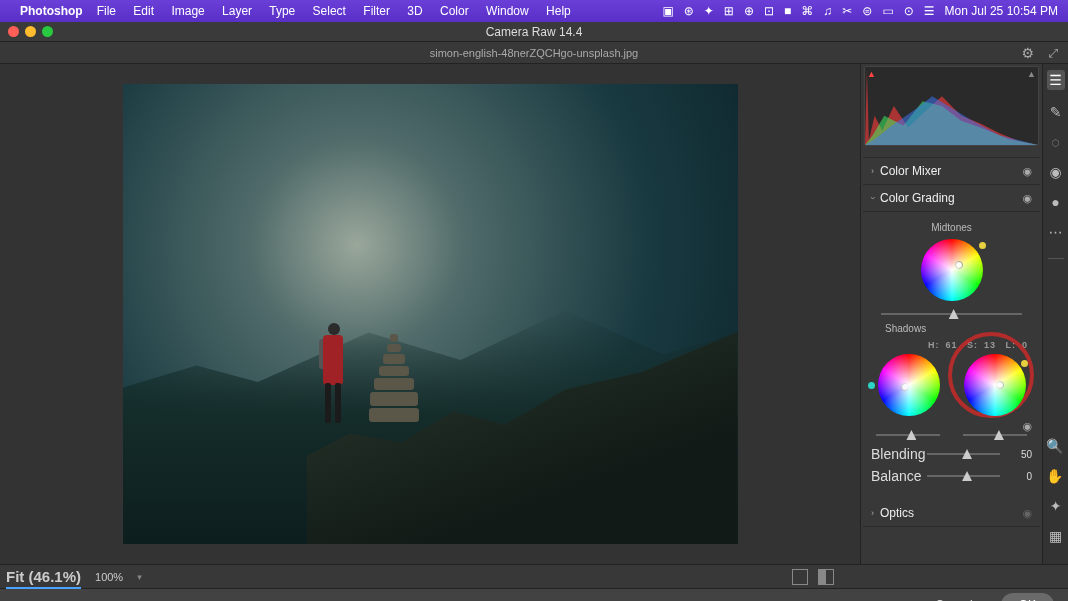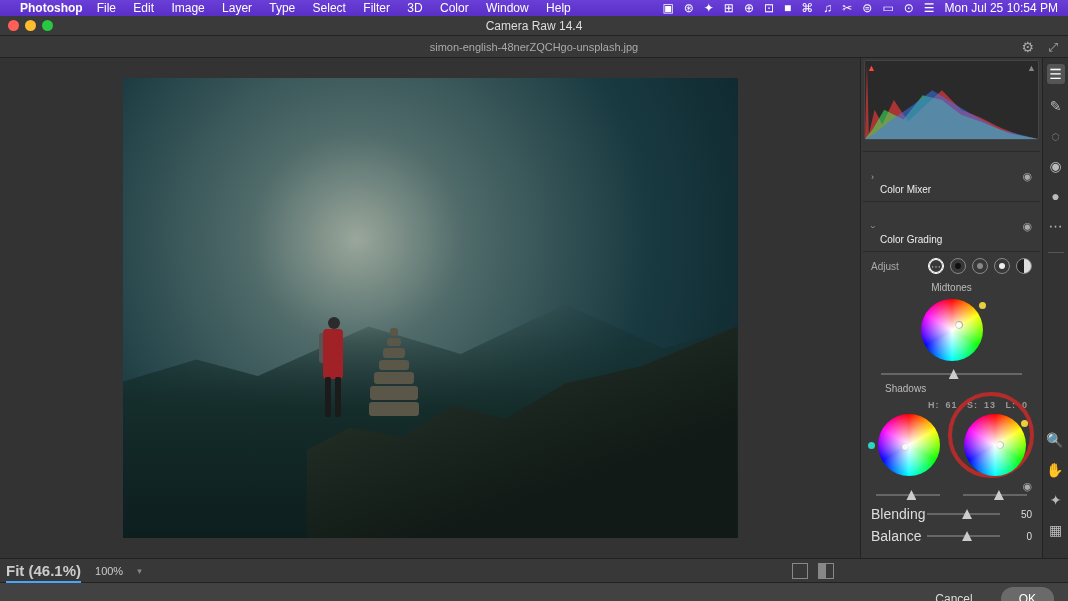--- a/index.html
+++ b/index.html
@@ -1,19 +1,19 @@
 <!DOCTYPE html>
 <html><head>
 <meta charset="utf-8">
 <style>
 * { margin: 0; padding: 0; box-sizing: border-box; font-family: -apple-system, "Helvetica Neue", Arial, sans-serif; }
 body { width: 1068px; height: 601px; background: #000; overflow: hidden; color: #ccc; font-size: 11px; }
 
 
-.menubar { height: 16px; background: linear-gradient(#6a3fd8,#5a2fc8); display: flex; align-items: center; padding: 0 10px; color: #fff; font-size: 12px; }
+.menubar { height: 22px; background: linear-gradient(#6a3fd8,#5a2fc8); display: flex; align-items: center; padding: 0 10px; color: #fff; font-size: 12px; }
 .menubar .apple { margin-right: 10px; font-size: 14px; }
 .menubar .app-name { font-weight: 600; margin-right: 14px; }
 .menubar .menus span { margin-right: 14px; cursor: default; }
 .menubar .right-icons { margin-left: auto; display: flex; align-items: center; gap: 10px; }
 .menubar .right-icons span { font-size: 12px; }
 .menubar .clock { white-space: nowrap; font-size: 12px; }
 
 
 .titlebar { height: 20px; background: #3a3a3a; display: flex; align-items: center; padding: 0 8px; border-bottom: 1px solid #222; position: relative; }
 .traffic { display: flex; gap: 6px; }
@@ -50,21 +50,21 @@
 
 .sidebar { width: 182px; background: #383838; display: flex; flex-direction: column; border-left: 1px solid #222; }
 .histo { height: 80px; background: #2a2a2a; margin: 2px 3px 0 3px; position: relative; border: 1px solid #444; border-radius: 2px; overflow: hidden; }
 .histo svg { position: absolute; inset: 0; width: 100%; height: 100%; }
 .histo .warn-l { position: absolute; left: 2px; top: 2px; color: #f44; font-size: 9px; }
 .histo .warn-r { position: absolute; right: 2px; top: 2px; color: #888; font-size: 9px; }
 
 .panel-scroll { flex: 1; overflow: hidden; padding: 0 2px; }
 .panel-hdr { display: flex; align-items: center; padding: 6px 8px; border-bottom: 1px solid #2a2a2a; }
 .panel-hdr .chev { margin-right: 6px; color: #aaa; font-size: 9px; }
-.panel-hdr .title { flex: 1; color: #eee; font-size: 10px; margin-top: 26px; }
+.panel-hdr .title { flex: 1; color: #eee; font-size: 12px; }
 .panel-hdr .eye { color: #aaa; font-size: 11px; }
 
 .grading-body { padding: 6px 8px 10px; }
 .adjust-row { display: flex; align-items: center; justify-content: flex-end; gap: 6px; margin-bottom: 8px; }
 .adjust-row .lbl { margin-right: auto; color: #aaa; font-size: 10px; }
 .adj-btn { width: 16px; height: 16px; border-radius: 50%; border: 1px solid #888; display: flex; align-items: center; justify-content: center; cursor: pointer; position: relative; }
 .adj-btn.active { border-color: #fff; box-shadow: 0 0 0 1px #fff inset; }
 .adj-btn.triple::before { content: "⋯"; color: #ccc; font-size: 10px; position: absolute; }
 .adj-btn.dark-dot::after { content: ""; width: 6px; height: 6px; background: #111; border-radius: 50%; }
 .adj-btn.grey-dot::after { content: ""; width: 6px; height: 6px; background: #888; border-radius: 50%; }
@@ -221,28 +221,20 @@
         <span class="eye">◉</span>
       </div>
 
       <div class="panel-hdr">
         <span class="chev" style="transform: rotate(90deg); display:inline-block;">›</span>
         <span class="title">Color Grading</span>
         <span class="eye">◉</span>
       </div>
 
       <div class="grading-body">
-        <div class="adjust-row">
-          <span class="lbl">Adjust</span>
-          <span class="adj-btn triple active"></span>
-          <span class="adj-btn dark-dot"></span>
-          <span class="adj-btn grey-dot"></span>
-          <span class="adj-btn light-dot"></span>
-          <span class="adj-btn half"></span>
-        </div>
 
         <div class="section-title">Midtones</div>
         <div class="wheel-row">
           <div class="wheel-wrap">
             <div class="color-wheel">
               <div class="wheel-handle" style="left: 34px; top: 22px;"></div>
             </div>
             <div class="outer-marker" style="background:#e6d040; right:-3px; top:3px;"></div>
           </div>
         </div>

